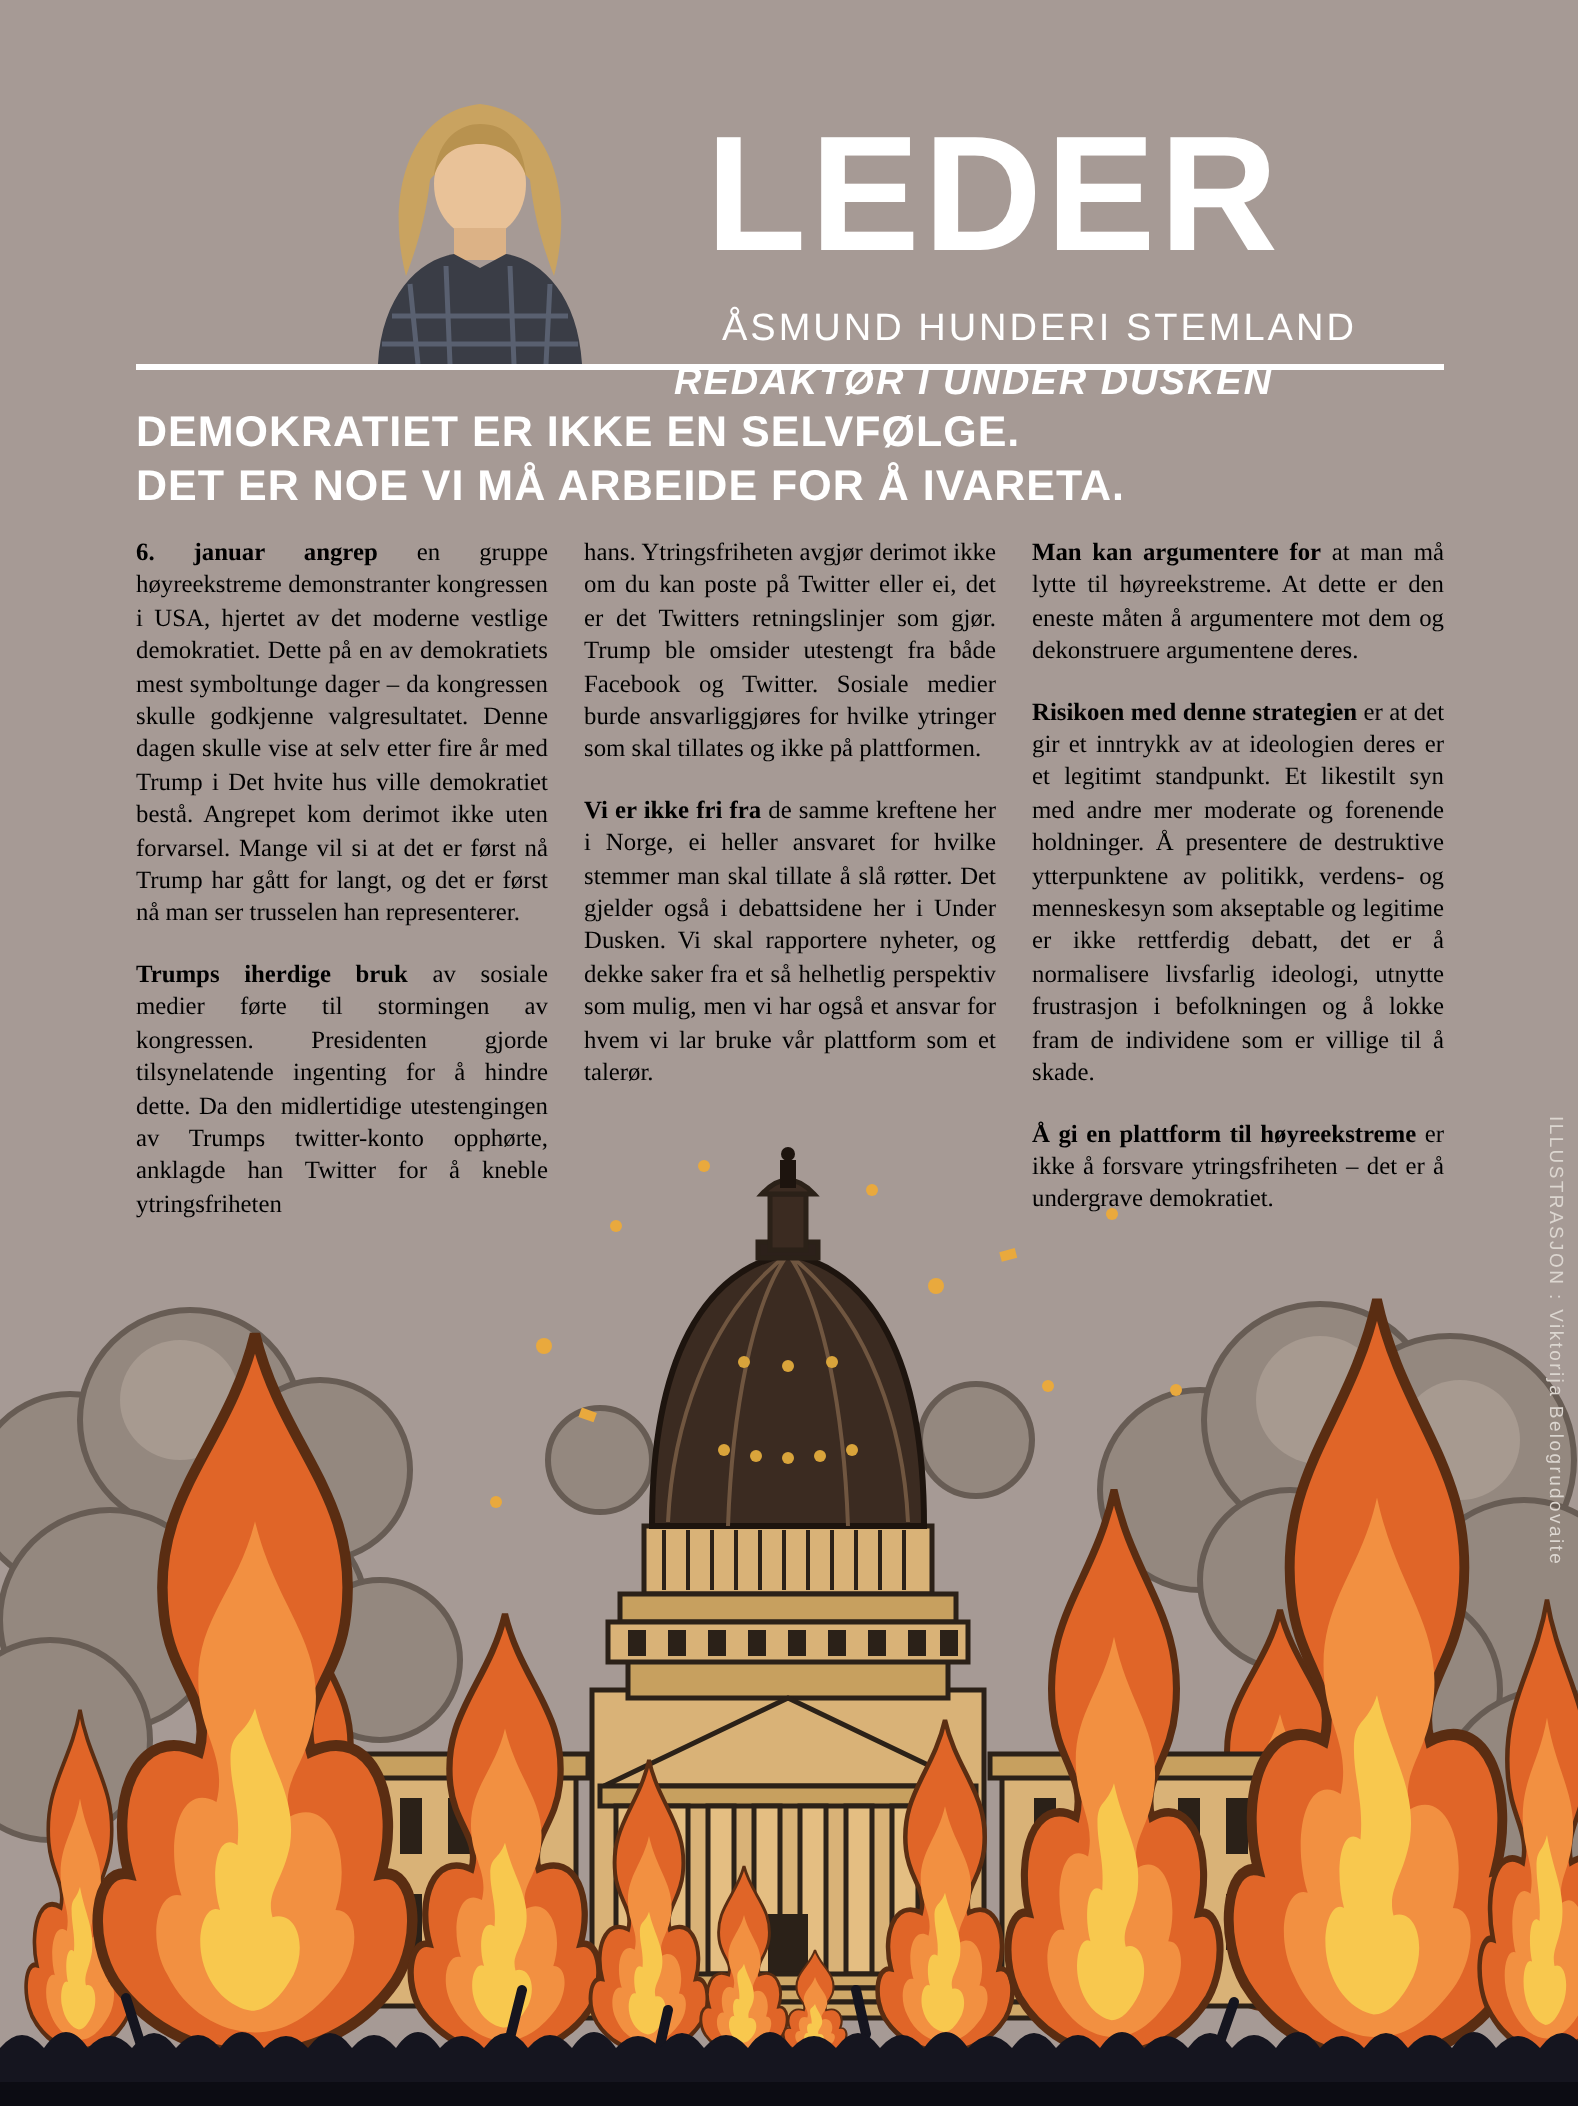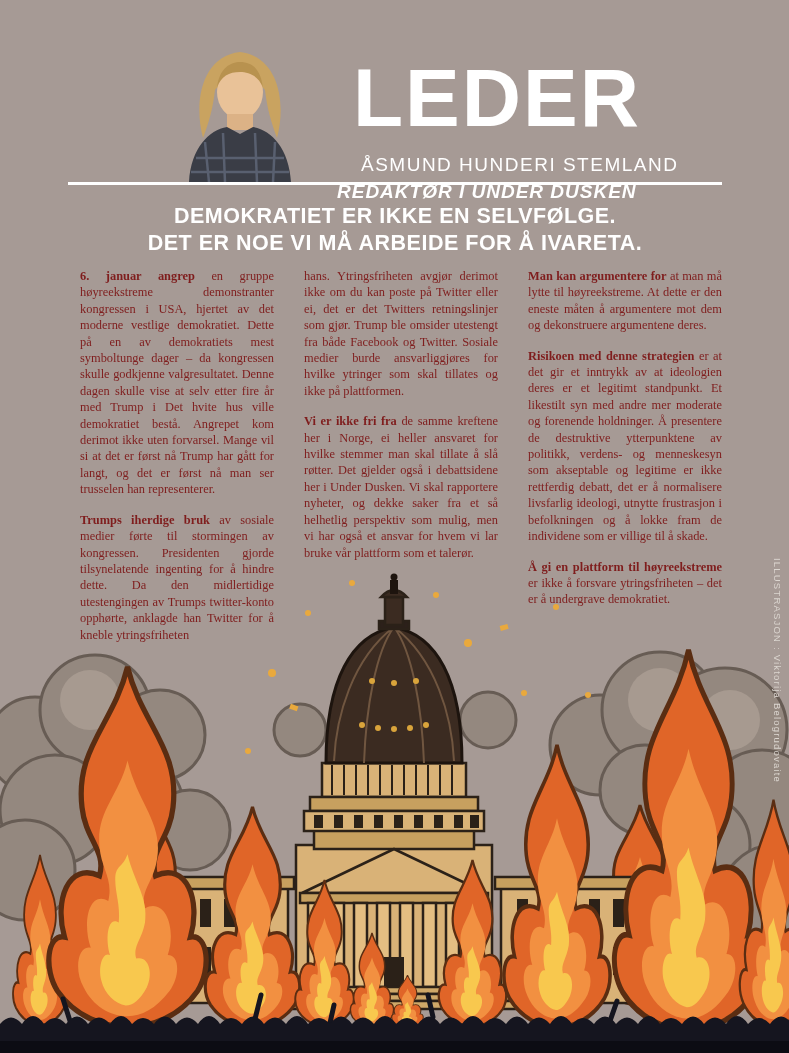--- a/index.html
+++ b/index.html
@@ -15,33 +15,33 @@
   .masthead{position:absolute;left:337px;top:42px;color:#fff;font-family:"Liberation Sans",sans-serif;}
   .masthead h1{
     margin:16px;font-size:82px;line-height:80px;font-weight:800;letter-spacing:2px;
   }
   .masthead .author{font-size:19px;font-weight:400;letter-spacing:1.5px;margin-top:4px;margin-left:24px;}
   .masthead .role{font-size:19px;font-weight:700;font-style:italic;letter-spacing:1px;margin-top:5px;}
   .rule{position:absolute;left:68px;top:182px;width:654px;height:3px;background:#fff;}
   
   .headline{
     position:absolute;left:68px;top:203px;width:654px;margin:0;
-    text-align:center;color:#fff;
+    text-align:left;color:#fff;
     font-family:"Liberation Sans",sans-serif;
     font-weight:800;font-size:21.5px;line-height:27px;letter-spacing:0.5px;
   }
   
   .columns{
     position:absolute;left:68px;top:268px;width:654px;
     display:flex;gap:18px;z-index:3;
   }
   .col{flex:1 1 0;min-width:0;}
   .col p{
-    margin:0 0 14px 12px;
-    color:#7f1d1d;
+    margin:0 0 14px 0;
+    color:#000000;
     font-size:12.4px;line-height:16.4px;
     text-align:justify;
   }
   .col p b{font-weight:700;}
   
   .illustration{position:absolute;left:0;top:555px;width:789px;height:498px;z-index:1;}
   .illustration svg{display:block;}
   
   .credit{
     position:absolute;right:6px;top:558px;height:420px;z-index:2;

